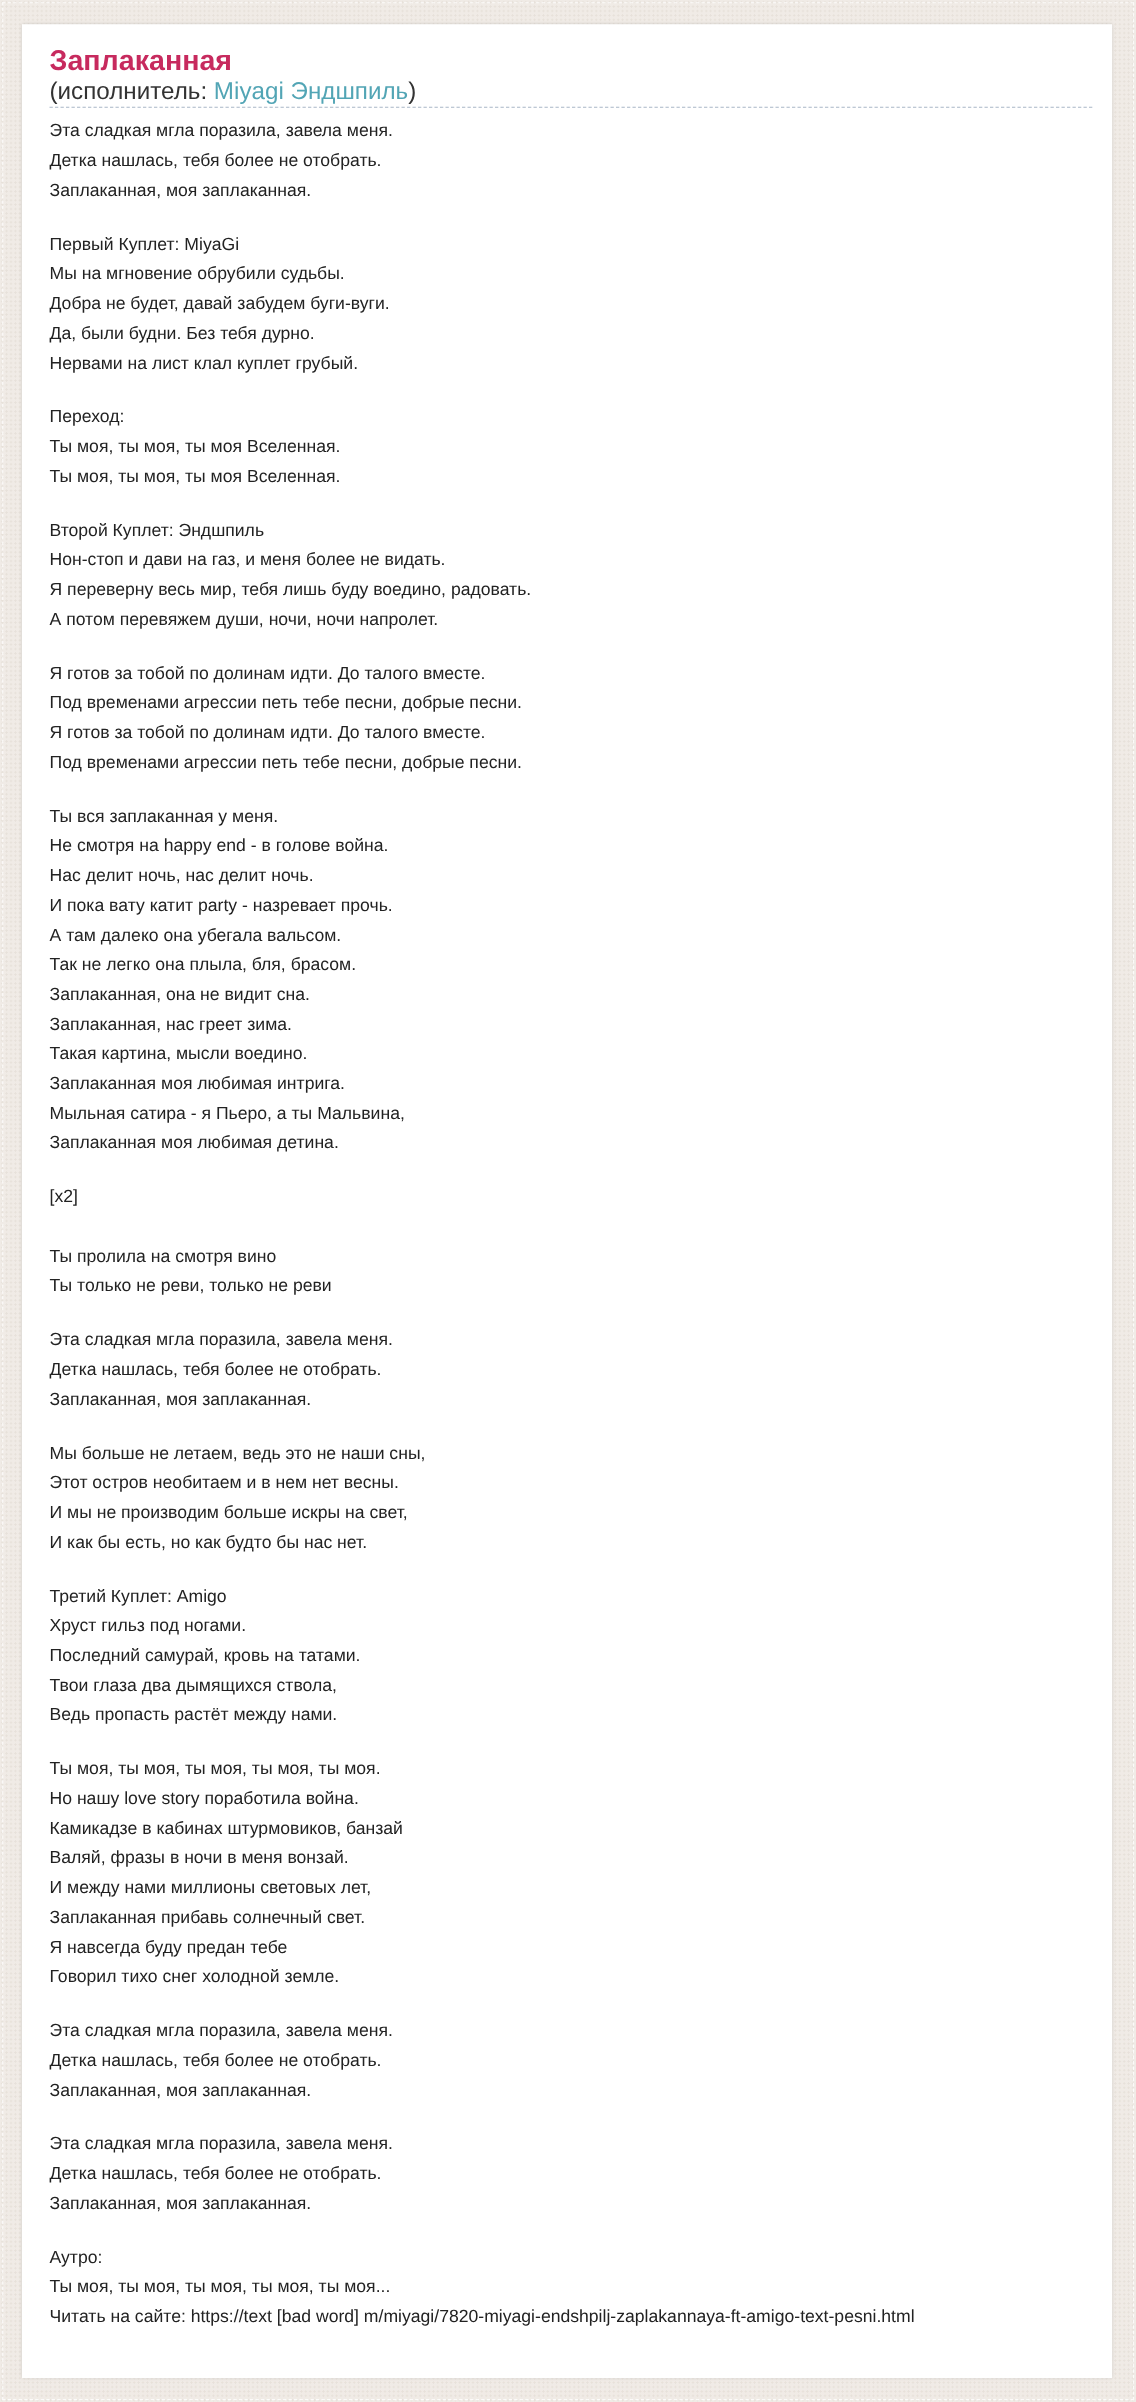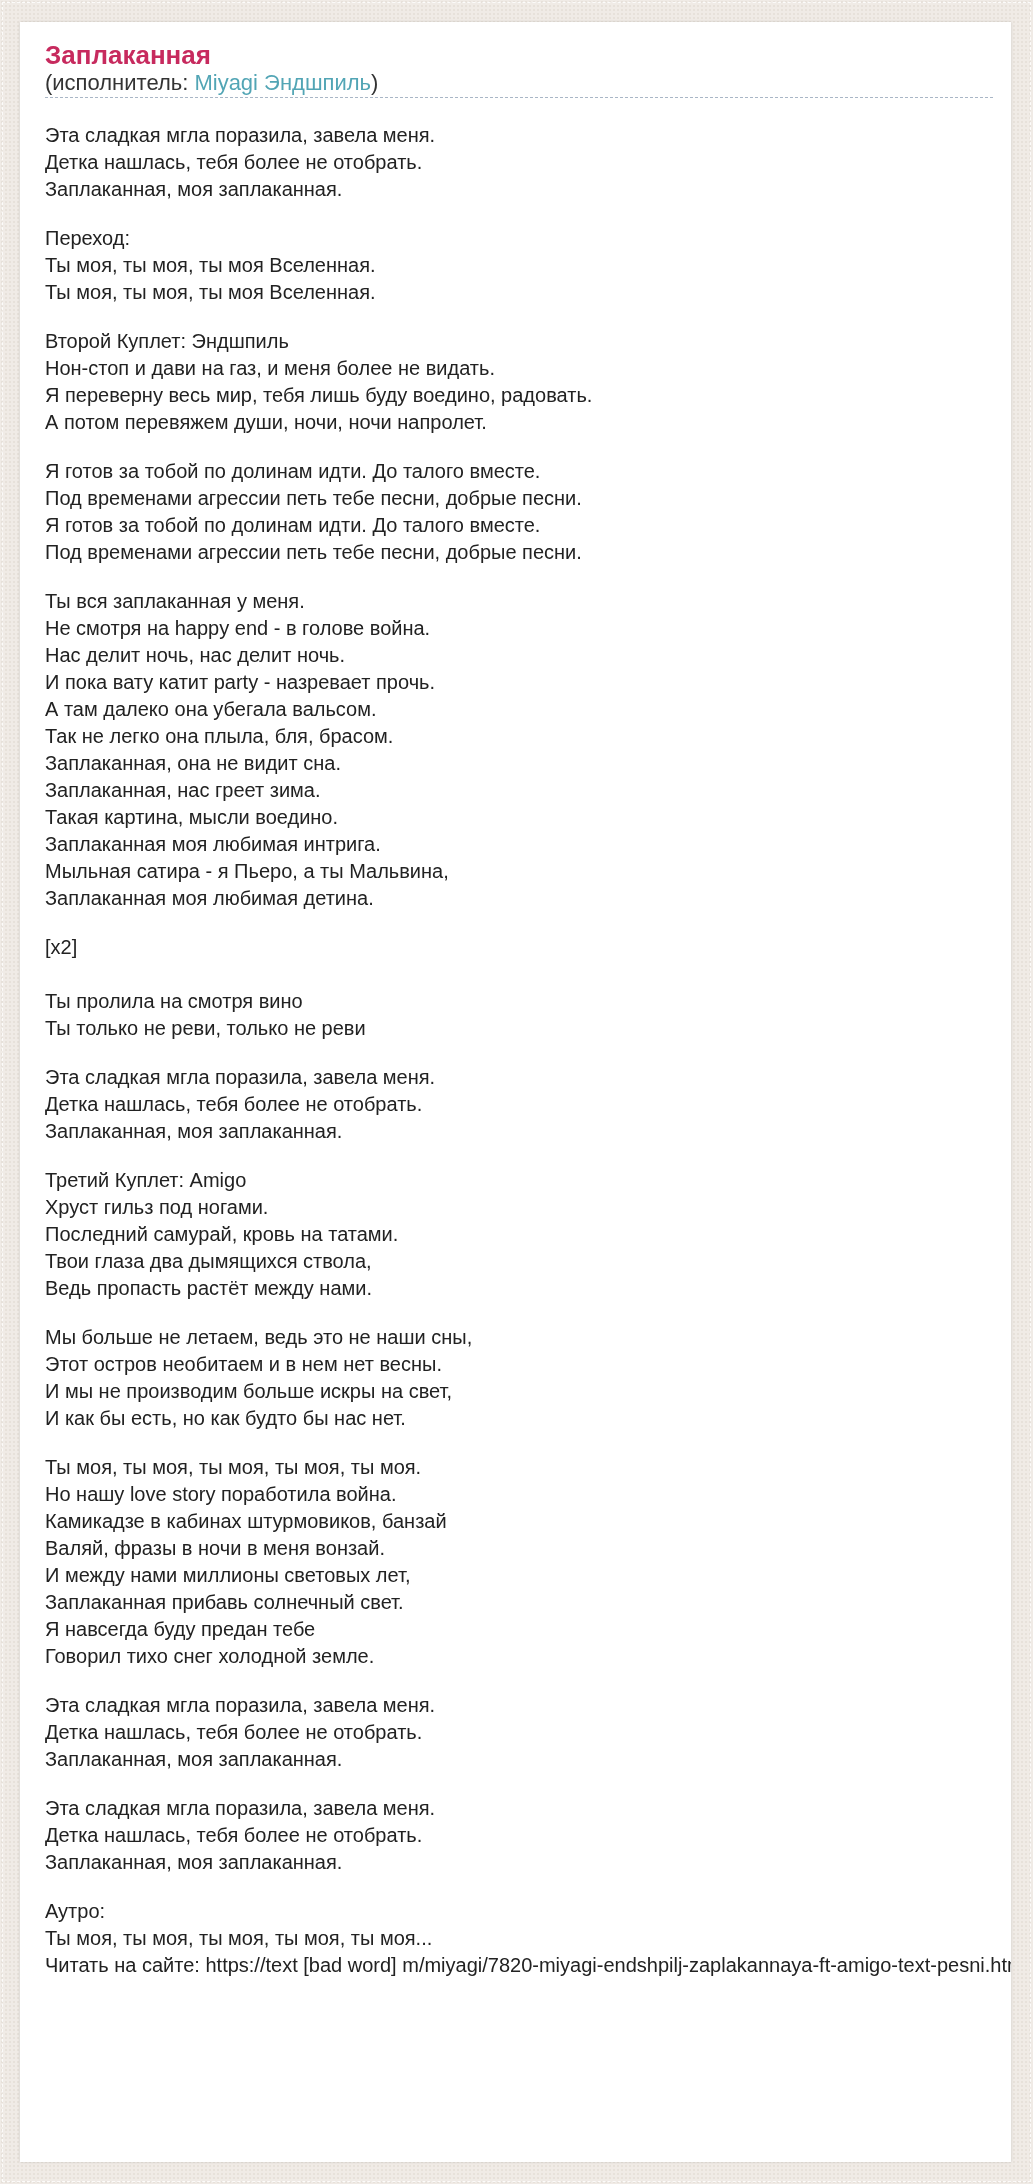--- a/index.html
+++ b/index.html
@@ -45,22 +45,22 @@
     line-height: 22px;
     color: #333333;
     border-bottom: 1px dashed var(--separator-color, #a9b6c6);
   }
   .artist-link {
     color: var(--link-color, #52a5b5);
     text-decoration: none;
     cursor: pointer;
   }
   .lyrics {
-    margin-top: 24px;
-    font-size: 20px;
+    margin-top: 8px;
+    font-size: 16px;
     line-height: 27px;
     color: var(--text-color, #222222);
   }
   .stanza { margin: 0; }
   .stanza + .stanza { margin-top: 22px; }
   .read-line {
     white-space: nowrap;
     overflow: hidden;
     margin-right: -18px;
   }
@@ -69,28 +69,29 @@
 <body style="--title-color: #c72a5e; --link-color: #52a5b5; --text-color: #222222; --separator-color: #a9b6c6; --card-bg: #ffffff;">
 
 <div class="page-edge"></div>
 
 <div class="card">
   <h1 class="song-title">Заплаканная</h1>
   <div class="artist-line"><span>(исполнитель: </span><a class="artist-link">Miyagi Эндшпиль</a><span>)</span></div>
   <div class="lyrics">
     <div>
         <p class="stanza"><span>Эта сладкая мгла поразила, завела меня.</span><br><span>Детка нашлась, тебя более не отобрать.</span><br><span>Заплаканная, моя заплаканная.</span></p>
+        <p class="stanza"><span>Первый Куплет: MiyaGi</span><br><span>Мы на мгновение обрубили судьбы.</span><br><span>Добра не будет, давай забудем буги-вуги.</span><br><span>Да, были будни. Без тебя дурно.</span><br><span>Нервами на лист клал куплет грубый.</span></p>
         <p class="stanza"><span>Переход:</span><br><span>Ты моя, ты моя, ты моя Вселенная.</span><br><span>Ты моя, ты моя, ты моя Вселенная.</span></p>
         <p class="stanza"><span>Второй Куплет: Эндшпиль</span><br><span>Нон-стоп и дави на газ, и меня более не видать.</span><br><span>Я переверну весь мир, тебя лишь буду воедино, радовать.</span><br><span>А потом перевяжем души, ночи, ночи напролет.</span><br></p>
         <p class="stanza"><span>Я готов за тобой по долинам идти. До талого вместе.</span><br><span>Под временами агрессии петь тебе песни, добрые песни.</span><br><span>Я готов за тобой по долинам идти. До талого вместе.</span><br><span>Под временами агрессии петь тебе песни, добрые песни.</span></p>
         <p class="stanza"><span>Ты вся заплаканная у меня.</span><br><span>Не смотря на happy end - в голове война.</span><br><span>Нас делит ночь, нас делит ночь.</span><br><span>И пока вату катит party - назревает прочь.</span><br><span>А там далеко она убегала вальсом.</span><br><span>Так не легко она плыла, бля, брасом.</span><br><span>Заплаканная, она не видит сна.</span><br><span>Заплаканная, нас греет зима.</span><br><span>Такая картина, мысли воедино.</span><br><span>Заплаканная моя любимая интрига.</span><br><span>Мыльная сатира - я Пьеро, а ты Мальвина,</span><br><span>Заплаканная моя любимая детина.</span></p>
         <p class="stanza"><span>[x2]</span><br><br><span>Ты пролила на смотря вино</span><br><span>Ты только не реви, только не реви</span></p>
         <p class="stanza"><span>Эта сладкая мгла поразила, завела меня.</span><br><span>Детка нашлась, тебя более не отобрать.</span><br><span>Заплаканная, моя заплаканная.</span></p>
+        <p class="stanza"><span>Мы больше не летаем, ведь это не наши сны,</span><br><span>Этот остров необитаем и в нем нет весны.</span><br><span>И мы не производим больше искры на свет,</span><br><span>И как бы есть, но как будто бы нас нет.</span></p>
         <p class="stanza"><span>Третий Куплет: Amigo</span><br><span>Хруст гильз под ногами.</span><br><span>Последний самурай, кровь на татами.</span><br><span>Твои глаза два дымящихся ствола,</span><br><span>Ведь пропасть растёт между нами.</span></p>
-        <p class="stanza"><span>Мы больше не летаем, ведь это не наши сны,</span><br><span>Этот остров необитаем и в нем нет весны.</span><br><span>И мы не производим больше искры на свет,</span><br><span>И как бы есть, но как будто бы нас нет.</span></p>
         <p class="stanza"><span>Ты моя, ты моя, ты моя, ты моя, ты моя.</span><br><span>Но нашу love story поработила война.</span><br><span>Камикадзе в кабинах штурмовиков, банзай</span><br><span>Валяй, фразы в ночи в меня вонзай.</span><br><span>И между нами миллионы световых лет,</span><br><span>Заплаканная прибавь солнечный свет.</span><br><span>Я навсегда буду предан тебе</span><br><span>Говорил тихо снег холодной земле.</span></p>
         <p class="stanza"><span>Эта сладкая мгла поразила, завела меня.</span><br><span>Детка нашлась, тебя более не отобрать.</span><br><span>Заплаканная, моя заплаканная.</span></p>
         <p class="stanza"><span>Эта сладкая мгла поразила, завела меня.</span><br><span>Детка нашлась, тебя более не отобрать.</span><br><span>Заплаканная, моя заплаканная.</span></p>
         <p class="stanza"><span>Аутро:</span><br><span>Ты моя, ты моя, ты моя, ты моя, ты моя...</span></p>
       </div>
     <div class="read-line">Читать на сайте: https://text [bad word] m/miyagi/7820-miyagi-endshpilj-zaplakannaya-ft-amigo-text-pesni.html</div>
   </div>
 </div>
 
 </body></html>

